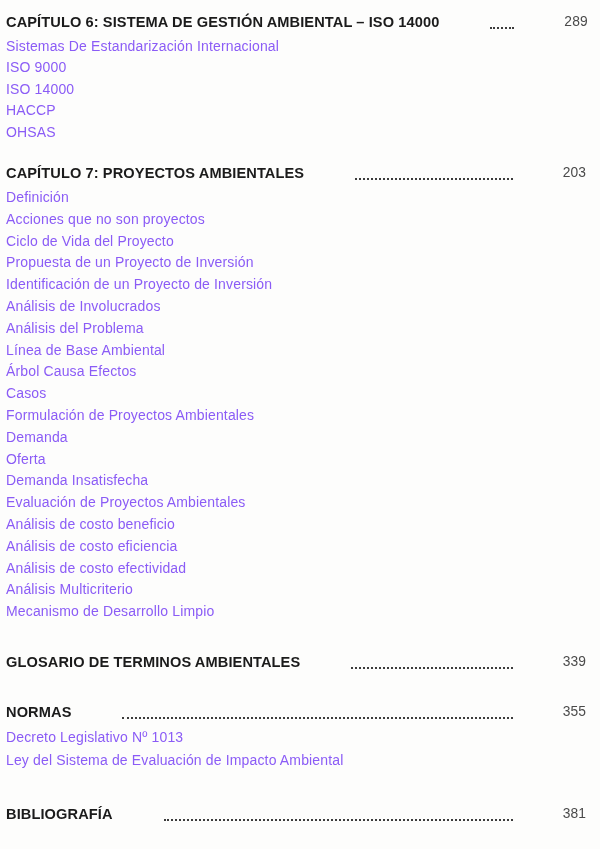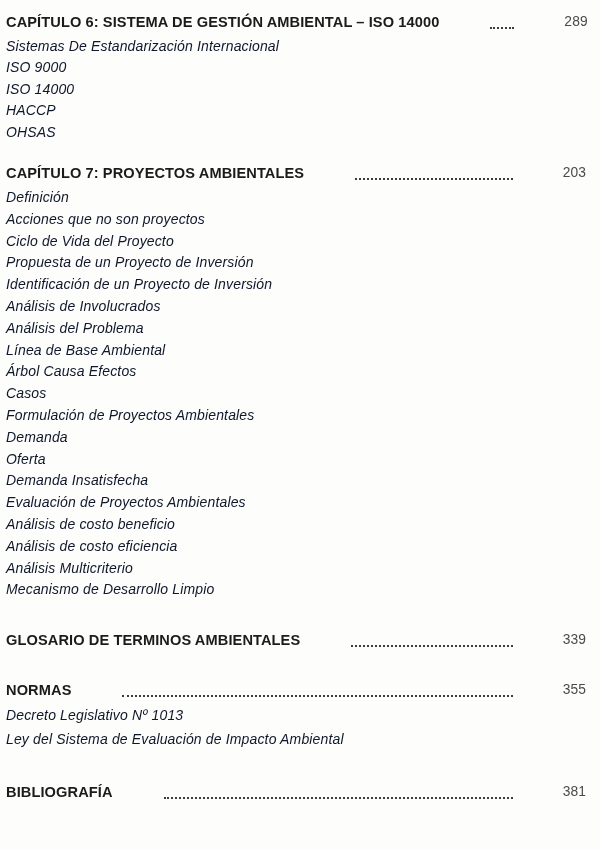--- a/index.html
+++ b/index.html
@@ -48,24 +48,23 @@
     font-weight: normal;
     font-size: 13.8px;
     color: #4a4a4a;
     white-space: nowrap;
     padding-left: 2px;
   }
 
   .item {
     font-size: 14px;
     line-height: 21.8px;
-    color: #0f172a;
+    color: #8b5cf6;
     white-space: nowrap;
     letter-spacing: 0.15px;
-    font-style: italic;
   }
   .section[data-sec="0"] .item { line-height: 21.4px; }
   .section[data-sec="3"] .item { line-height: 23.5px; }
 </style>
 </head>
 <body>
 
 <div class="page">
   <div>
       <div class="section" data-sec="0">
@@ -96,20 +95,21 @@
         <div class="item">Línea de Base Ambiental</div>
         <div class="item">Árbol Causa Efectos</div>
         <div class="item">Casos</div>
         <div class="item">Formulación de Proyectos Ambientales</div>
         <div class="item">Demanda</div>
         <div class="item">Oferta</div>
         <div class="item">Demanda Insatisfecha</div>
         <div class="item">Evaluación de Proyectos Ambientales</div>
         <div class="item">Análisis de costo beneficio</div>
         <div class="item">Análisis de costo eficiencia</div>
+        <div class="item">Análisis de costo efectividad</div>
         <div class="item">Análisis Multicriterio</div>
         <div class="item">Mecanismo de Desarrollo Limpio</div>
       </div>
       <div class="section" data-sec="2">
         <div class="heading-row">
           <span class="heading-title">GLOSARIO DE TERMINOS AMBIENTALES</span>
           <span class="leader"></span>
           <span class="page-num">339</span>
         </div>
       </div>

